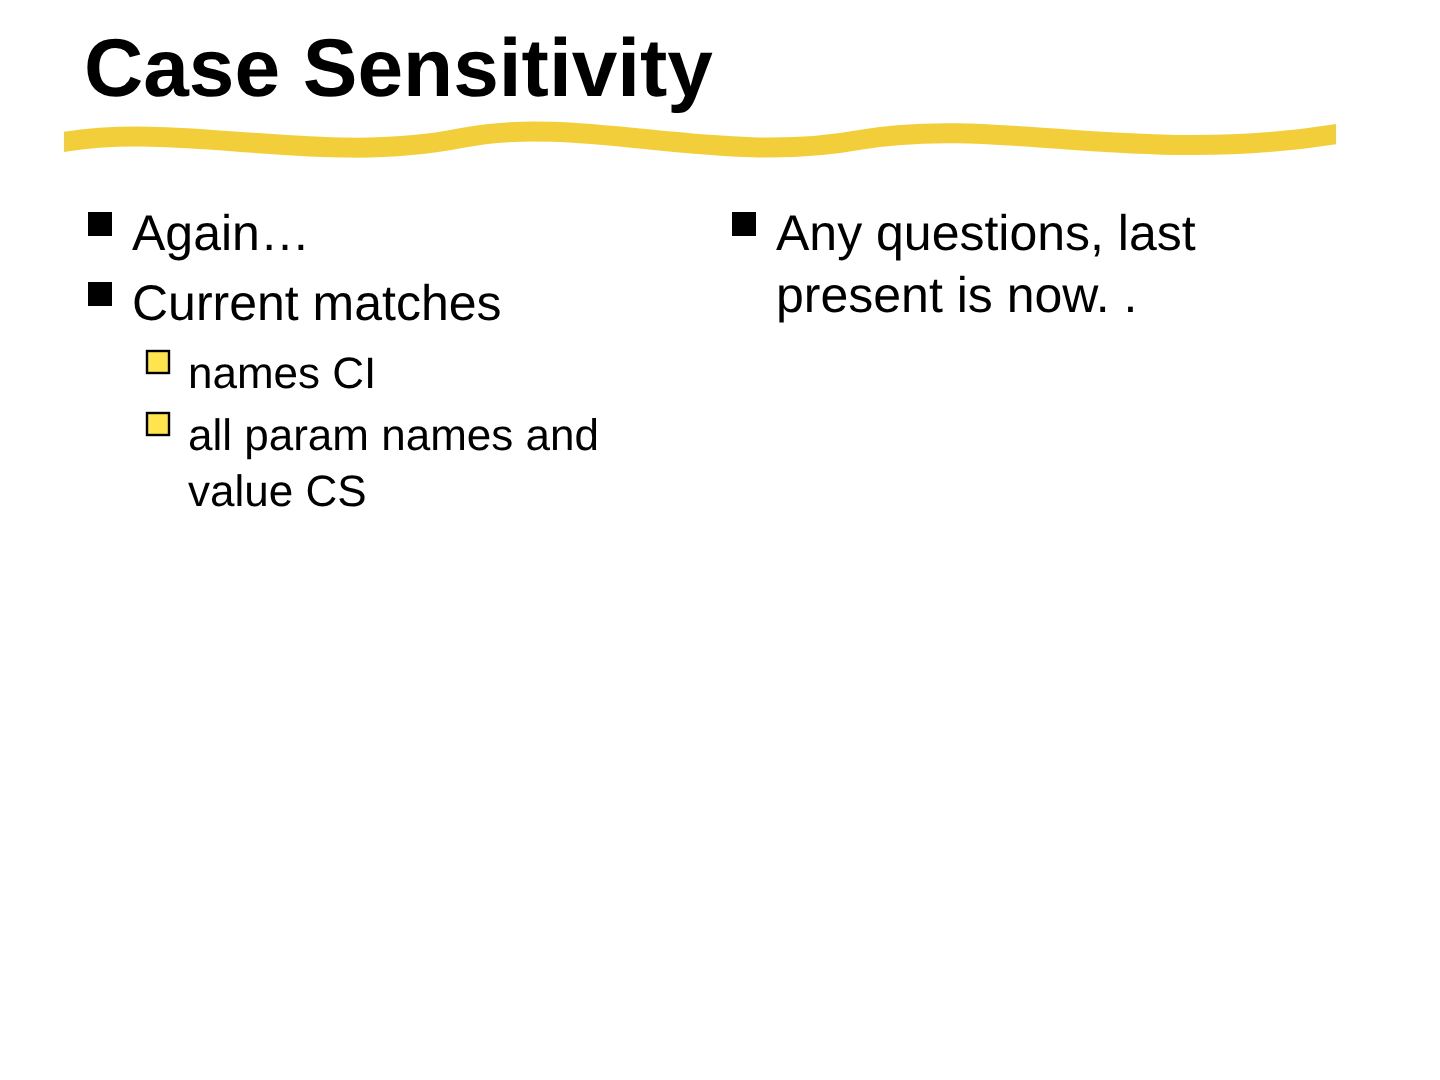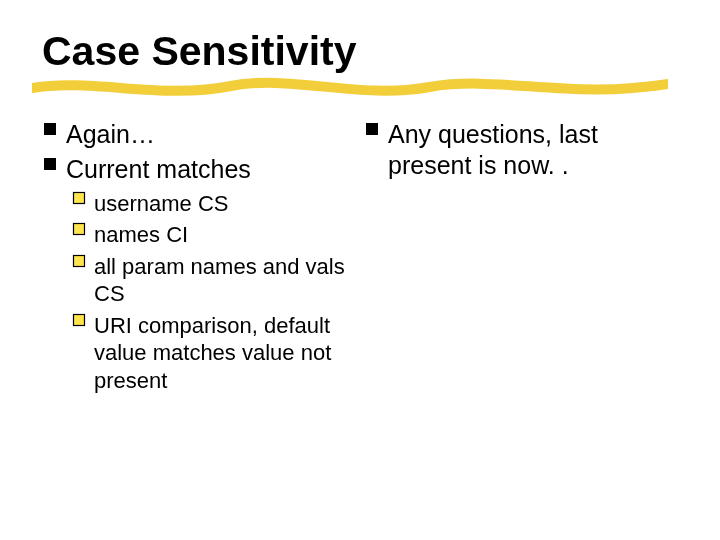--- a/index.html
+++ b/index.html
@@ -1,17 +1,17 @@
 <!DOCTYPE html>
 <html><head>
 <meta charset="utf-8">
 <style>
   * { margin: 0; padding: 0; box-sizing: border-box; }
   html, body { width: 720px; height: 540px; background: #fff; font-family: Verdana, Arial, sans-serif; color: #000; }
-  .slide { position: relative; width: 720px; height: 436px; padding: 28px 42px; }
+  .slide { position: relative; width: 720px; height: 436px; padding: 11px 42px; }
   .title-block { position: relative; margin-bottom: 40px; }
   .title { font-family: "Arial Black", Arial, sans-serif; font-weight: 900; font-size: 41px; letter-spacing: 0px; color: #000; }
   .underline { position: absolute; left: -10px; right: 10px; top: 48px; }
   .underline svg { width: 100%; height: 26px; display: block; }
   .cols { display: flex; gap: 8px; }
   .col { flex: 1 1 0; }
   .bullet-l1 { display: flex; align-items: flex-start; font-size: 25px; line-height: 1.25; margin: 4px 0; }
   .bullet-l1 .icon { flex: 0 0 24px; color: #000; position: relative; top: 2px; }
   .bullet-l2 { display: flex; align-items: flex-start; font-size: 22px; line-height: 1.25; margin: 4px 0 4px 30px; max-width: 280px; }
   .bullet-l2 .icon { flex: 0 0 22px; position: relative; top: 1px; }
@@ -46,55 +46,39 @@
 
       <div class="bullet-l1">
         <span class="icon">
           <svg width="16" height="16">
               <rect x="2" y="2" width="12" height="12" fill="#000"></rect>
             </svg>
         </span>
         <span>Current matches</span>
       </div>
 
-      <div class="bullet-l2">
-        <span class="icon">
-          <svg width="14" height="14">
-              <rect x="1.5" y="1.5" width="11" height="11" fill="#ffe44d" stroke="#000" stroke-width="1.2"></rect>
-            </svg>
-        </span>
-        <span>username CS</span>
-      </div>
 
       <div class="bullet-l2">
         <span class="icon">
           <svg width="14" height="14">
               <rect x="1.5" y="1.5" width="11" height="11" fill="#ffe44d" stroke="#000" stroke-width="1.2"></rect>
             </svg>
         </span>
         <span>names CI</span>
       </div>
 
       <div class="bullet-l2">
         <span class="icon">
           <svg width="14" height="14">
               <rect x="1.5" y="1.5" width="11" height="11" fill="#ffe44d" stroke="#000" stroke-width="1.2"></rect>
             </svg>
         </span>
-        <span>all param names and vals CS</span>
+        <span>all param names and value CS</span>
       </div>
 
-      <div class="bullet-l2">
-        <span class="icon">
-          <svg width="14" height="14">
-              <rect x="1.5" y="1.5" width="11" height="11" fill="#ffe44d" stroke="#000" stroke-width="1.2"></rect>
-            </svg>
-        </span>
-        <span>URI comparison, default value matches value not present</span>
-      </div>
 
     </div>
 
     <div class="col">
 
       <div class="bullet-l1">
         <span class="icon">
           <svg width="16" height="16">
               <rect x="2" y="2" width="12" height="12" fill="#000"></rect>
             </svg>

